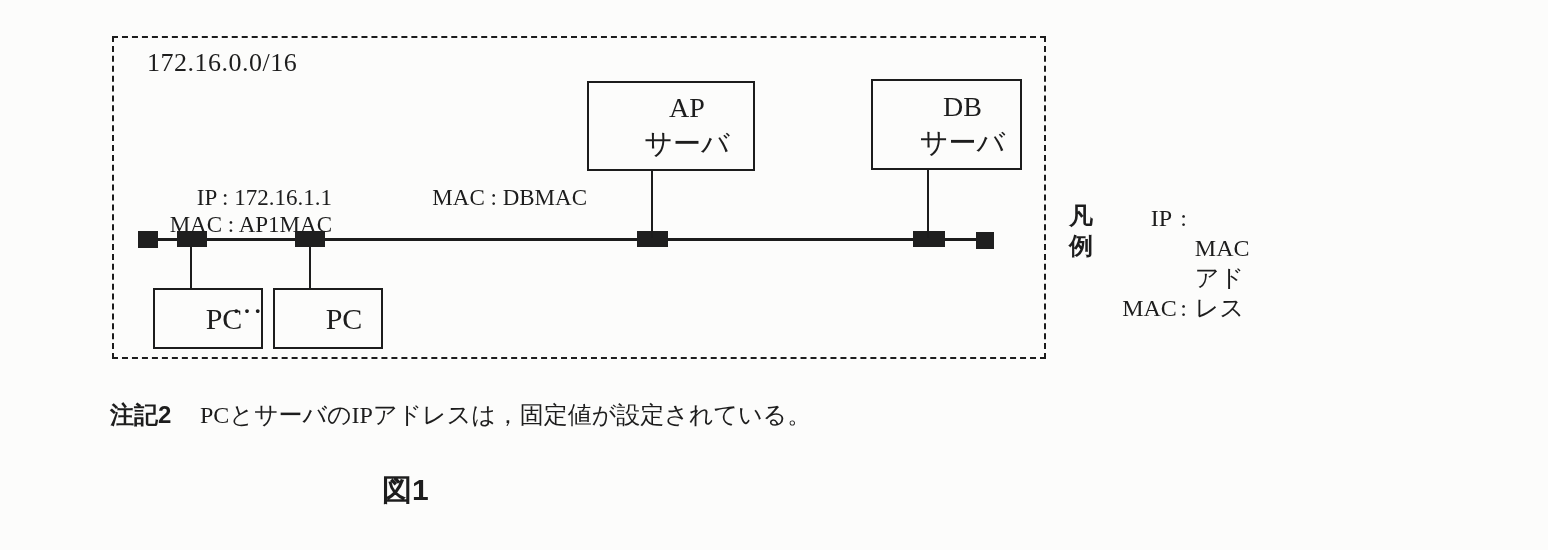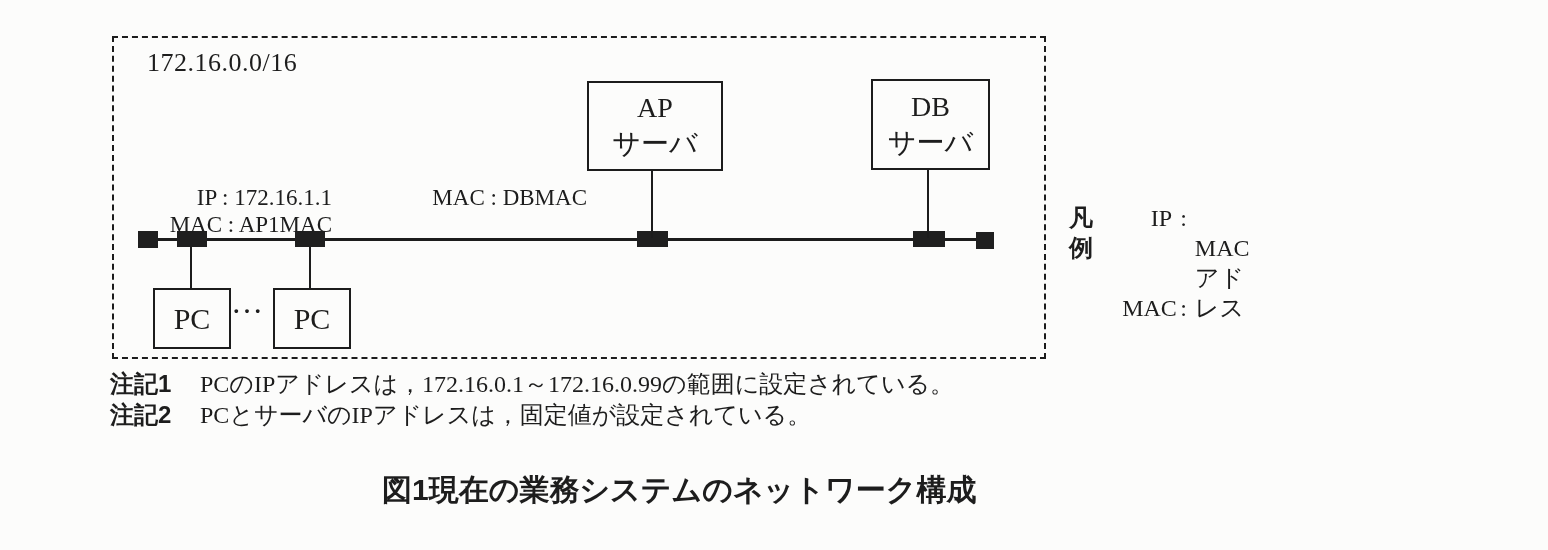--- a/index.html
+++ b/index.html
@@ -24,33 +24,34 @@
   
   .bus { position: absolute; left: 145px; top: 238px; width: 840px; height: 3px; background: #1c1c1c; }
   .tap { position: absolute; background: #1f1f1f; }
   .vline { position: absolute; width: 2px; background: #1c1c1c; }
 
   
   .node {
     position: absolute; border: 2px solid #1c1c1c; background: #fcfcfb;
     display: flex; flex-direction: column; align-items: center; justify-content: center;
     text-align: center;
+    padding-left: 32px;
   }
   .node .nm { font-size: 28px; line-height: 36px; }
   .pc .nm { font-size: 30px; line-height: 30px; text-align: center; }
 
   .dots { position: absolute; left: 231px; top: 284px; font-size: 32px; letter-spacing: 3px; }
 
   
   .addr { position: absolute; top: 184px; text-align: right; font-size: 23px; line-height: 27px; white-space: nowrap; }
 
   
   .legend { position: absolute; left: 1069px; top: 203px; display: flex; align-items: flex-start; }
   .legend-title {
-    font-family: Liberation Sans, sans-serif;
+    font-family: Liberation Mono, monospace;
     font-weight: bold; font-size: 24px; line-height: 30px; margin-right: 26px;
   }
   .legend-rows { font-size: 24px; line-height: 30px; }
   .legend-row { display: flex; align-items: flex-end; }
   .lkey { display: inline-block; width: 50px; text-align: right; }
   .lsep { margin: 0 8px; }
 
   
   .note { position: absolute; left: 110px; display: flex; font-size: 24px; line-height: 30px; white-space: nowrap; }
   .note-label {
@@ -122,27 +123,22 @@
           <span class="lsep">:</span>
       </div>
       <div class="legend-row">
         <span class="lkey">MAC</span>
           <span class="lsep">:</span>
           <span>MACアドレス</span>
       </div>
     </div>
   </div>
 
-  <div class="note note1">
-    <span class="note-label">注記1</span>
-    <span>PCのIPアドレスは，172.16.0.1～172.16.0.99の範囲に設定されている。</span>
-  </div>
   <div class="note note2">
     <span class="note-label">注記2</span>
     <span>PCとサーバのIPアドレスは，固定値が設定されている。</span>
   </div>
 
   <div class="caption">
     <span>図1</span>
-    <span>現在の業務システムのネットワーク構成</span>
   </div>
 
 </div>
 
 </body></html>

